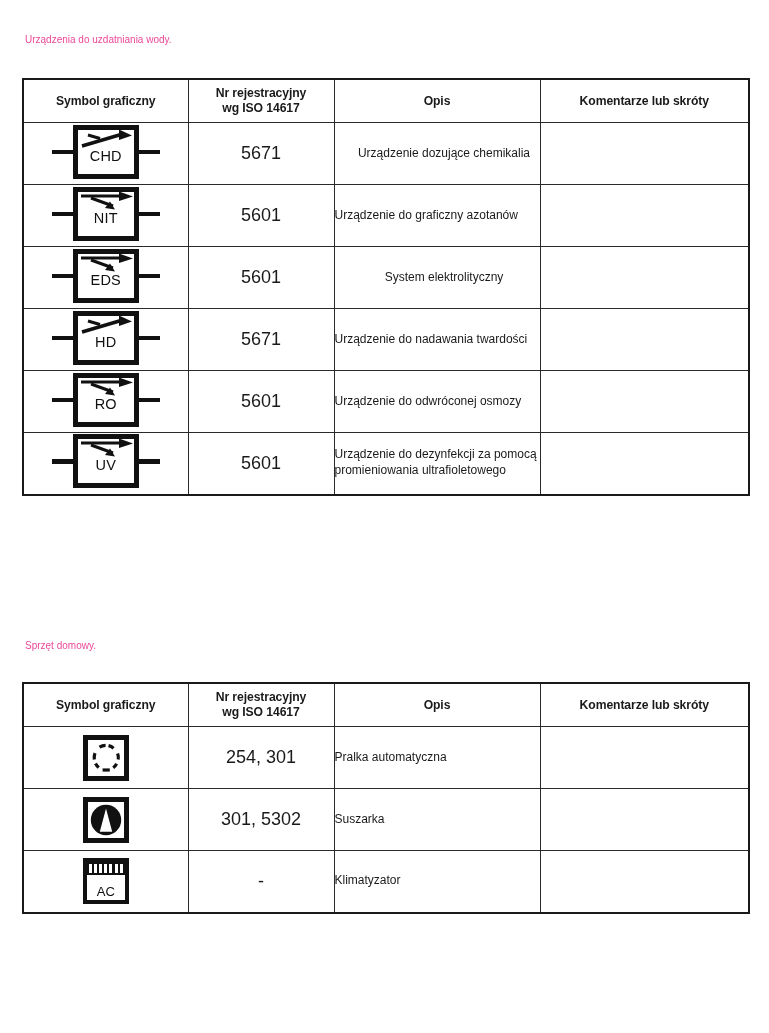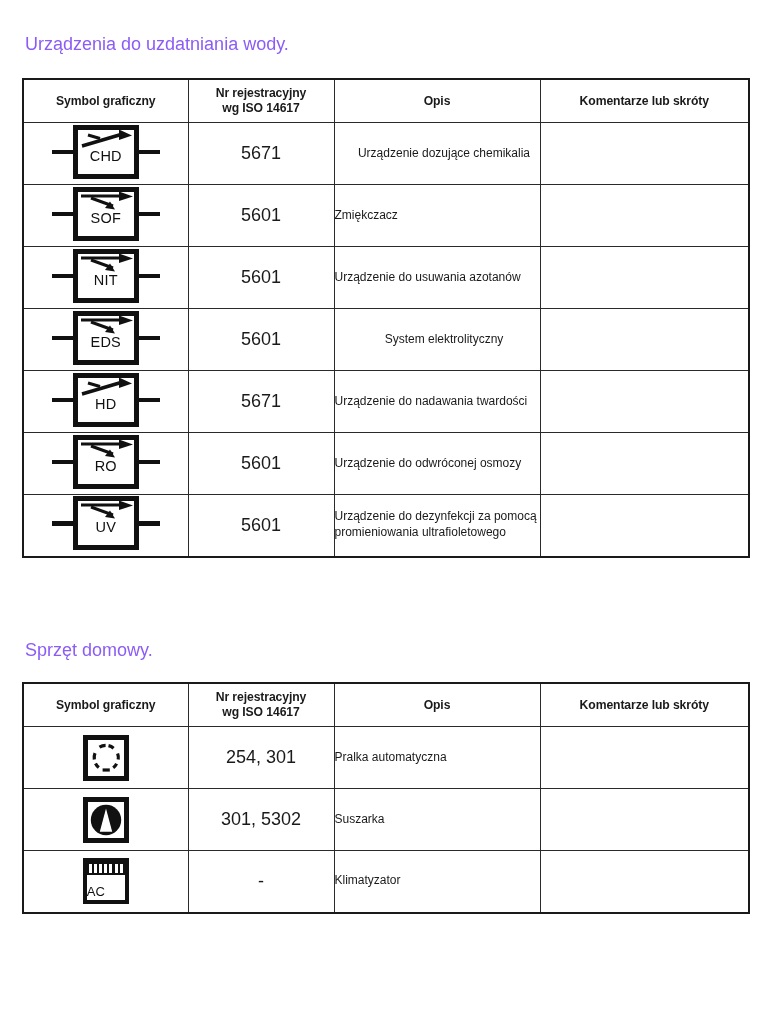--- a/index.html
+++ b/index.html
@@ -18,22 +18,22 @@
   }
 
   .page {
     position: relative;
     width: 769px;
     height: 1033px;
     box-sizing: border-box;
   }
 
   .section-title {
-    font-size: 18px;
-    color: #8b5cf6;
+    font-size: 10px;
+    color: #ec4899;
     line-height: 1.2;
   }
 
   #title-water  { position: absolute; left: 25px; top: 34px; }
   #title-home   { position: absolute; left: 25px; top: 640px; }
 
   table.symtab {
     position: absolute;
     border-collapse: collapse;
     table-layout: fixed;
@@ -147,21 +147,21 @@
     display: block;
   }
   .hsym.ac {
     border: 4px solid #111;
   }
   .hsym.ac .aclbl {
     position: absolute;
     left: 0;
     right: 0;
     bottom: 2px;
-    text-align: left;
+    text-align: center;
     font-size: 13px;
     line-height: 1;
     color: #111;
   }
   .hsym.ac .louvers {
     position: absolute;
     left: 0;
     top: 0;
     width: 100%;
     height: 13px;
@@ -222,57 +222,38 @@
               <line x1="15" y1="10" x2="27" y2="13.5" stroke="#111" stroke-width="3" stroke-linecap="butt"></line>
             </svg>
             <span class="lbl">CHD</span>
           </span>
         </td>
         <td class="cell-nr">5671</td>
         <td class="cell-desc indent">Urządzenie dozujące chemikalia</td>
         <td class="cell-com"></td>
       </tr>
 
+
       <tr style="height:62px;">
         <td class="cell-sym">
           <span class="wsym">
             <span class="lead l"></span>
             <span class="lead r"></span>
             <span class="box"></span>
             <svg class="arrow" viewBox="0 0 66 30">
               <line x1="8" y1="9" x2="48" y2="9" stroke="#111" stroke-width="3.2" stroke-linecap="butt"></line>
               <polygon points="46,4.5 60,9.5 46,14" fill="#111"></polygon>
               <line x1="18" y1="11" x2="40" y2="19" stroke="#111" stroke-width="3" stroke-linecap="butt"></line>
               <polygon points="32,21 42,22.5 37,14.5" fill="#111"></polygon>
             </svg>
-            <span class="lbl">SOF</span>
+            <span class="lbl">NIT</span>
           </span>
         </td>
         <td class="cell-nr">5601</td>
-        <td class="cell-desc">Zmiękczacz</td>
-        <td class="cell-com"></td>
-      </tr>
-
-      <tr style="height:62px;">
-        <td class="cell-sym">
-          <span class="wsym">
-            <span class="lead l"></span>
-            <span class="lead r"></span>
-            <span class="box"></span>
-            <svg class="arrow" viewBox="0 0 66 30">
-              <line x1="8" y1="9" x2="48" y2="9" stroke="#111" stroke-width="3.2" stroke-linecap="butt"></line>
-              <polygon points="46,4.5 60,9.5 46,14" fill="#111"></polygon>
-              <line x1="18" y1="11" x2="40" y2="19" stroke="#111" stroke-width="3" stroke-linecap="butt"></line>
-              <polygon points="32,21 42,22.5 37,14.5" fill="#111"></polygon>
-            </svg>
-            <span class="lbl">NIT</span>
-          </span>
-        </td>
-        <td class="cell-nr">5601</td>
-        <td class="cell-desc">Urządzenie do usuwania azotanów</td>
+        <td class="cell-desc">Urządzenie do graficzny azotanów</td>
         <td class="cell-com"></td>
       </tr>
 
       <tr style="height:62px;">
         <td class="cell-sym">
           <span class="wsym">
             <span class="lead l"></span>
             <span class="lead r"></span>
             <span class="box"></span>
             <svg class="arrow" viewBox="0 0 66 30">

